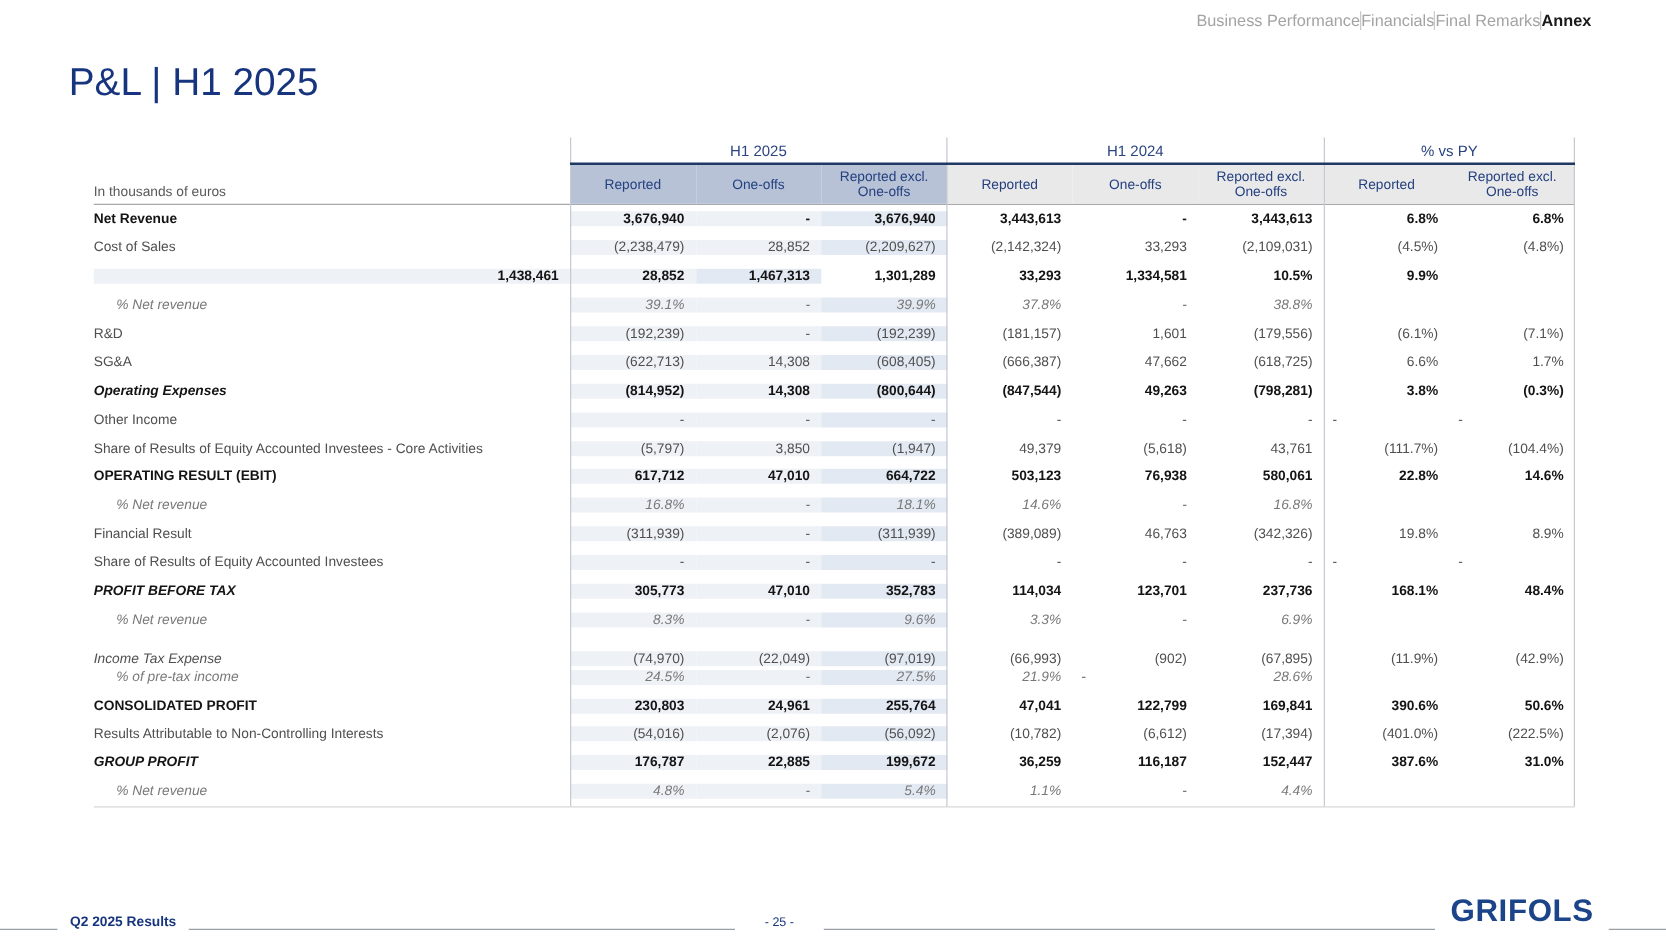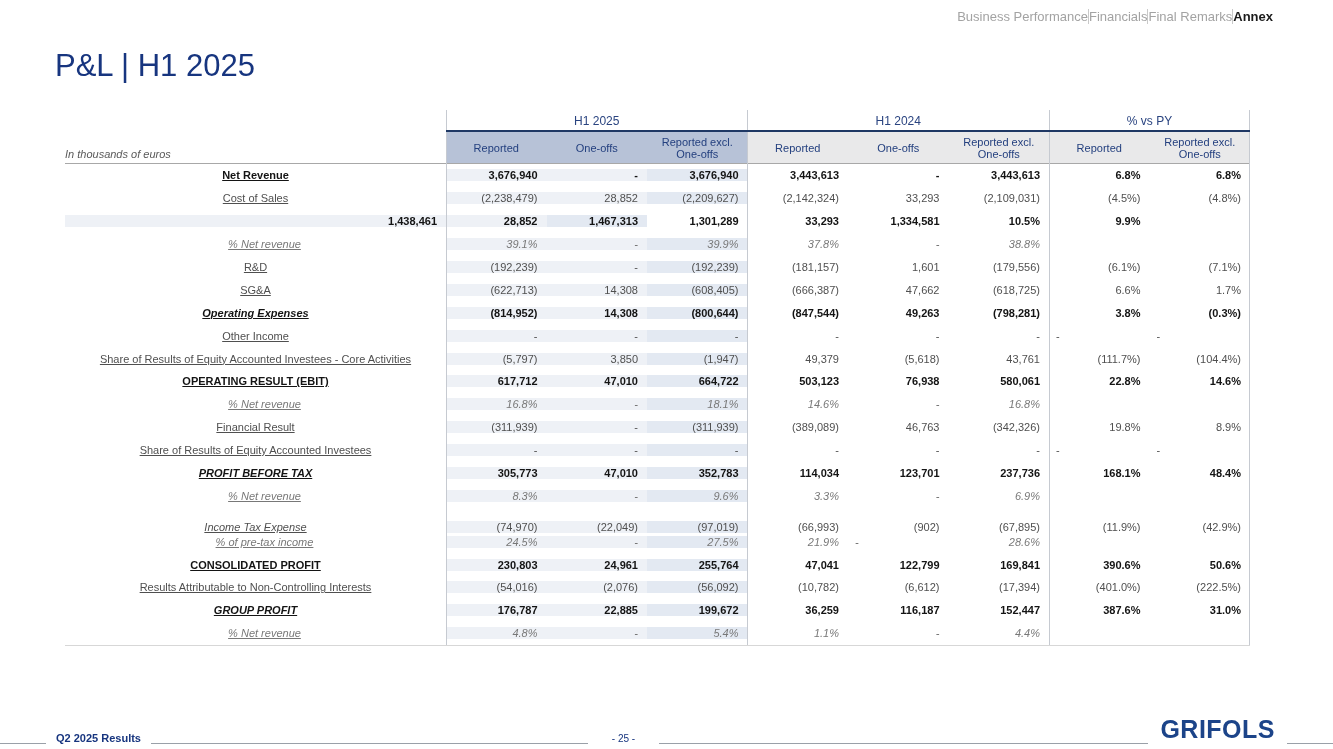--- a/index.html
+++ b/index.html
@@ -11,39 +11,39 @@
   .top-nav { position:absolute; top:9px; right:60px; display:flex; align-items:center; font-size:13px; color:#a3a3a3; }
   .nav-item { margin:0 0; white-space:nowrap; }
   .nav-item:last-child { margin-right:0; }
   .nav-item.active { color:#1a1a1a; font-weight:700; }
   .nav-sep { width:1px; height:15px; background:#c9c9c9; }
 
   
   .page-title { position:absolute; left:55px; top:48px; font-size:31px; font-weight:400; color:#17357f; letter-spacing:0px; }
 
   
-  .pl-table { position:absolute; left:65px; top:110px; width:1185px; height:536px; }
+  .pl-table { position:absolute; left:75px; top:110px; width:1185px; height:536px; }
   .vline { position:absolute; top:0; width:1px; height:535px; background:#c6cad1; z-index:5; }
   .navy-rule { position:absolute; top:20px; left:381px; width:804px; height:2px; background:#1f3864; z-index:6; }
   .bottom-rule { position:absolute; top:535px; left:0; width:1185px; height:1px; background:#d7d7d7; }
 
   .group-header { display:grid; grid-template-columns:381px 301.5px 301.5px 201px; height:22px; }
   .group-cell { display:flex; align-items:center; justify-content:center; font-size:12px; color:#2a4480; }
 
   .subheader { display:grid; grid-template-columns:381px repeat(8,100.5px); height:32px; border-bottom:1px solid #a8a8a8; }
-  .subheader .units { display:flex; align-items:flex-end; padding-bottom:3px; font-size:11px; font-style:italic; color:#595959; }
+  .subheader .units { display:flex; align-items:flex-end; padding-bottom:3px; font-size:11px; color:#595959; }
   .colhead { display:flex; align-items:center; justify-content:center; text-align:center; font-size:11px; line-height:12px; color:#24407f; padding:0 6px; }
   .colhead.bg-blue { background:#b7c2d7; }
   .colhead.bg-gray { background:#e9e9ea; }
 
   .rows { position:relative; }
   .trow { display:grid; grid-template-columns:381px repeat(8,100.5px); height:22.9px; align-items:center; font-size:11px; }
   .cell { text-align:right; padding-right:9px; white-space:nowrap; overflow:hidden; }
   .cell.al { text-align:left; padding-left:7px; padding-right:0; }
-  .label-cell { text-align:center; padding-right:0; padding-left:0;text-decoration:underline; }
+  .label-cell { text-align:left; padding-right:0; padding-left:0; }
   .c0,.c1 { background:#eef1f6; }
   .c2 { background:#e3e9f2; }
 
   .r-normal .cell { color:#4f4f4f; }
   .r-bold .cell, .r-bolditalic .cell { font-weight:700; color:#141414; }
   .r-bolditalic .label-cell { font-style:italic; }
   .r-italic .cell { color:#4f4f4f;margin-top:16px; }
   .r-italic .label-cell { font-style:italic; }
   .r-pct .cell { font-style:italic; color:#787878; }
   .r-pct .label-cell { padding-left:18px; }

